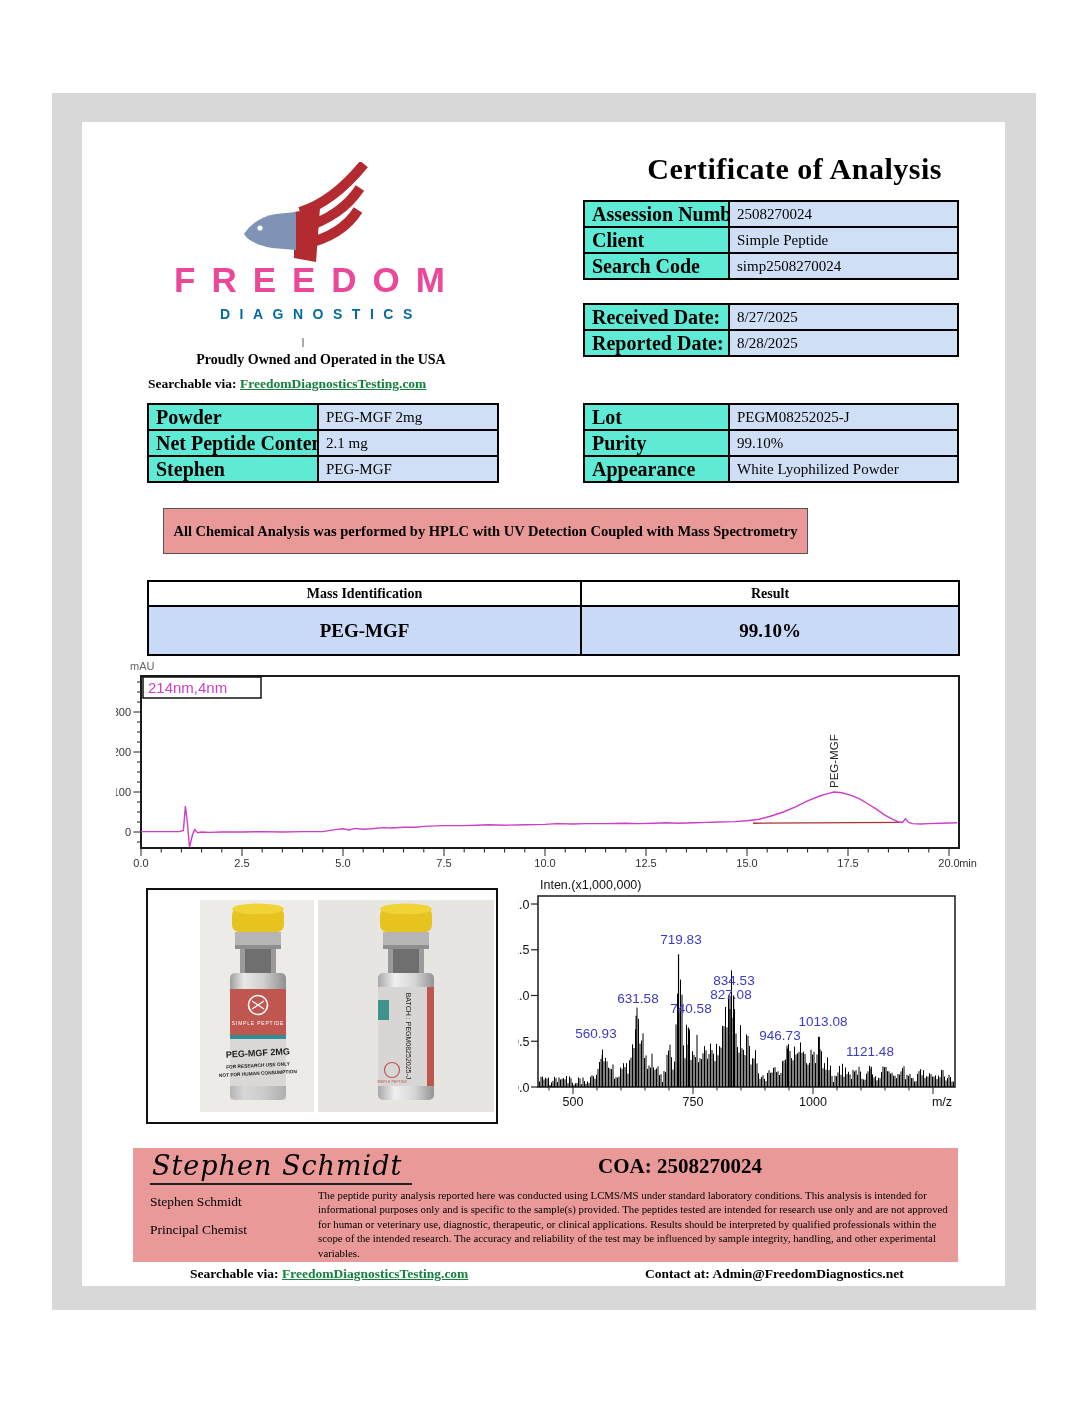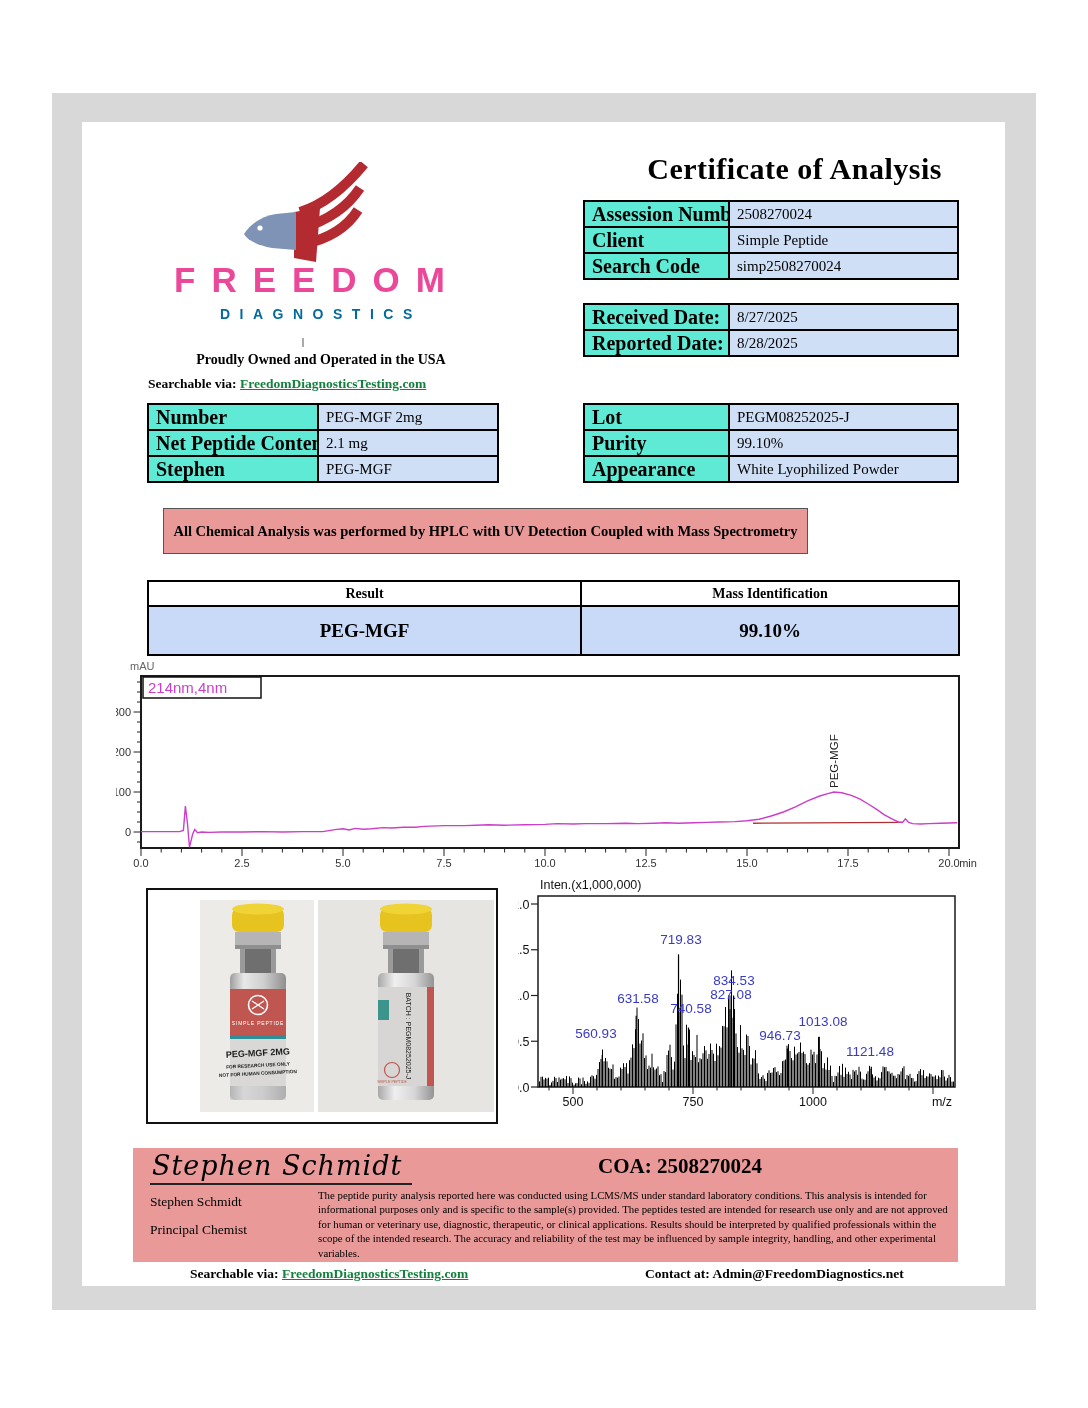--- a/index.html
+++ b/index.html
@@ -82,42 +82,42 @@
   </div>
 
   <div class="abs kv" style="left:501px;top:181px;width:374px;grid-template-columns:145px 1fr">
     <div class="k">Received Date:</div>
     <div class="v">8/27/2025</div>
     <div class="k">Reported Date:</div>
     <div class="v">8/28/2025</div>
   </div>
 
   <div class="abs kv" style="left:65px;top:281px;width:350px;grid-template-columns:170px 1fr">
-    <div class="k">Number</div>
+    <div class="k">Powder</div>
     <div class="v">PEG-MGF 2mg</div>
     <div class="k">Net Peptide Content</div>
     <div class="v">2.1 mg</div>
     <div class="k">Stephen</div>
     <div class="v">PEG-MGF</div>
   </div>
 
   <div class="abs kv" style="left:501px;top:281px;width:374px;grid-template-columns:145px 1fr">
     <div class="k">Lot</div>
     <div class="v">PEGM08252025-J</div>
     <div class="k">Purity</div>
     <div class="v">99.10%</div>
     <div class="k">Appearance</div>
     <div class="v">White Lyophilized Powder</div>
   </div>
 
   <div class="abs banner" style="left:81px;top:386px;width:645px;height:46px">All Chemical Analysis was performed by HPLC with UV Detection Coupled with Mass Spectrometry</div>
 
   <div class="abs mass" style="left:65px;top:458px;width:811px">
+    <div class="mh">Mass Identification</div>
     <div class="mh">Result</div>
-    <div class="mh">Mass Identification</div>
     <div class="mv">PEG-MGF</div>
     <div class="mv">99.10%</div>
   </div>
 
   <svg id="chrom-svg" class="abs" style="left:34px;top:538px" width="862" height="220" viewBox="0 0 862 220">
       <rect x="25" y="16" width="818" height="172" fill="#ffffff" stroke="#1a1a1a" stroke-width="2"></rect>
       <line x1="25" y1="188" x2="25" y2="196" stroke="#222" stroke-width="1"></line>
       <line x1="45.2" y1="188" x2="45.2" y2="192.5" stroke="#222" stroke-width="1"></line>
       <line x1="65.4" y1="188" x2="65.4" y2="192.5" stroke="#222" stroke-width="1"></line>
       <line x1="85.6" y1="188" x2="85.6" y2="192.5" stroke="#222" stroke-width="1"></line>

